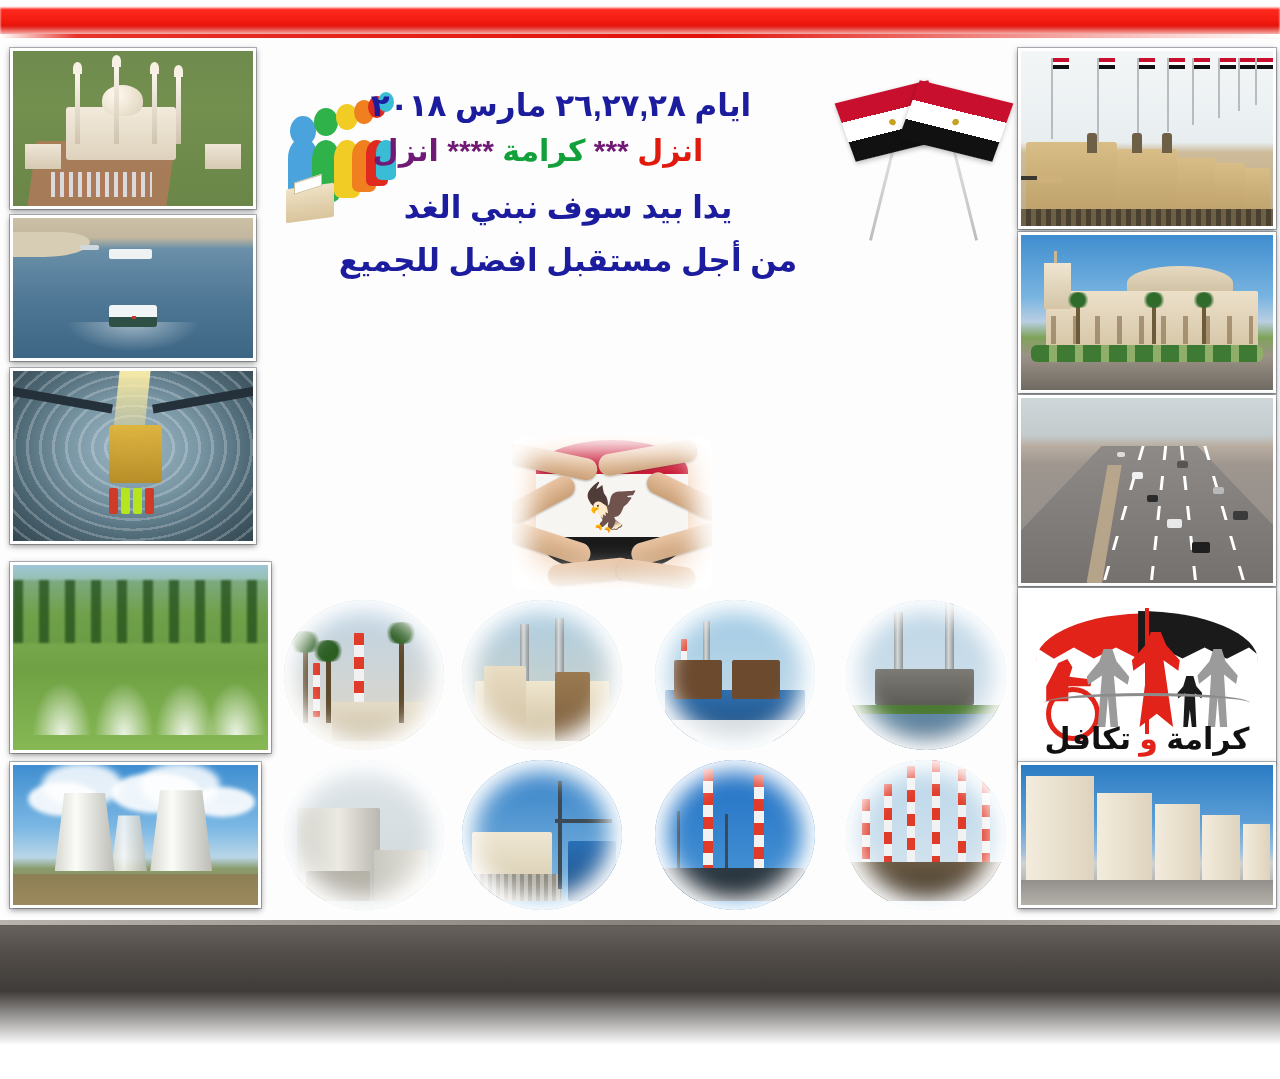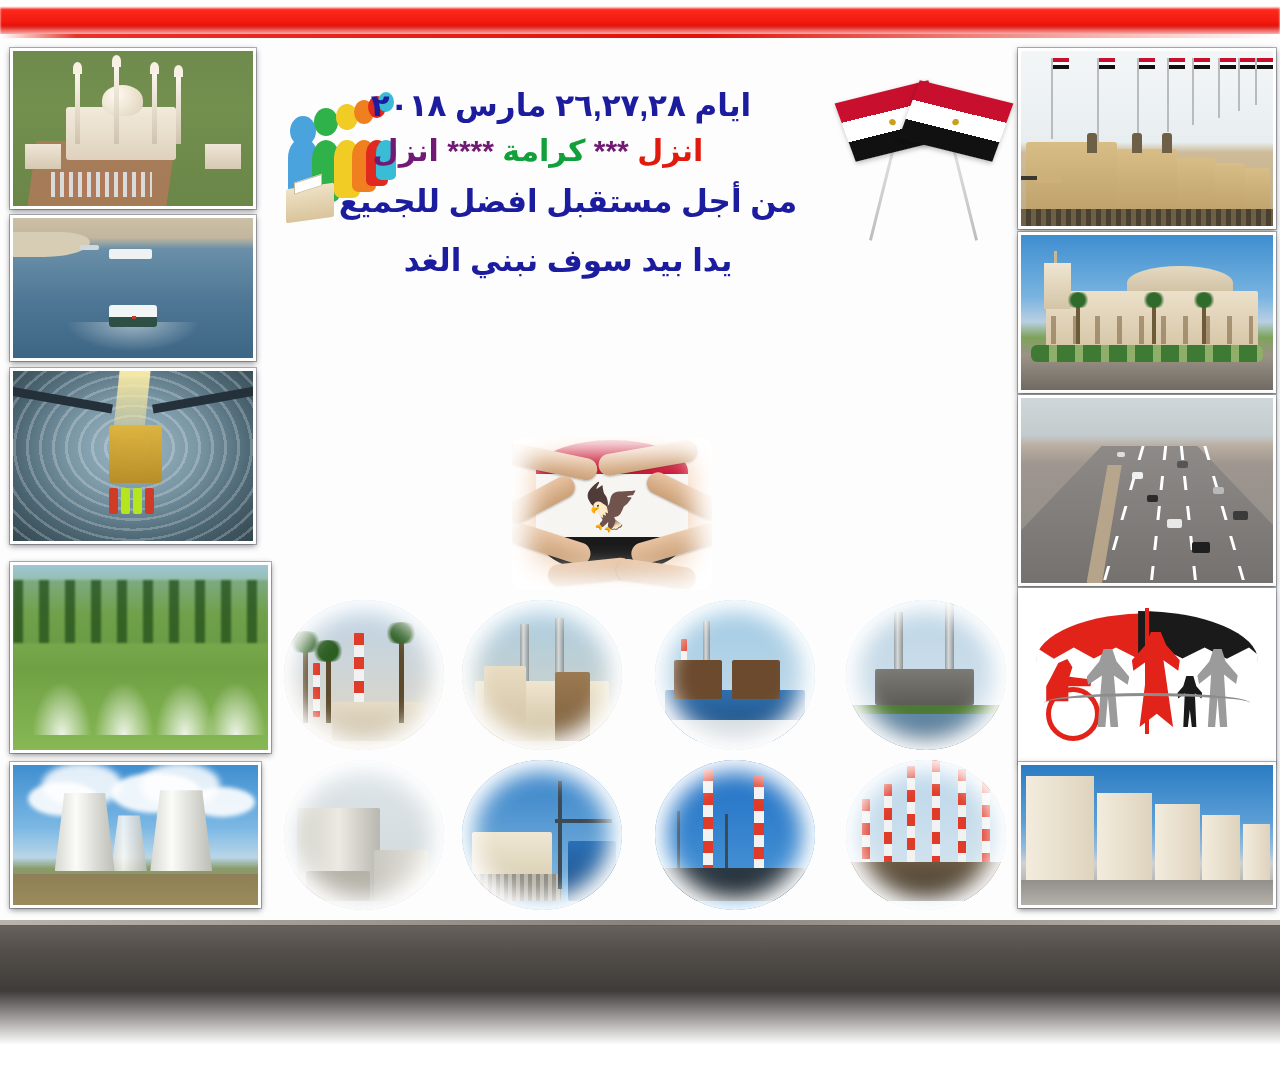--- a/index.html
+++ b/index.html
@@ -461,20 +461,25 @@
         <div class="umb-notch"></div>
       </div>
       <div class="umb-stick"></div>
       <div class="fig fig-wheel"></div>
       <div class="wheelring"></div>
       <div class="fig fig-grey1"></div>
       <div class="fig fig-red"></div>
       <div class="fig fig-child"></div>
       <div class="fig fig-grey2"></div>
       <div class="tk-arc"></div>
+      <div class="tk-text">
+        <span>كرامة</span>
+        <span class="red">و</span>
+        <span>تكافل</span>
+      </div>
     </div>
   </div>
 
   <div class="photo R5">
     <div class="hs-bg"></div>
     <div class="blk b5"></div>
       <div class="blk b4"></div>
       <div class="blk b3"></div>
     <div class="blk b2"></div>
       <div class="blk b1"></div>
@@ -512,22 +517,22 @@
 
   <div class="txtblock">
     <div class="line l-date">ايام ٢٦,٢٧,٢٨ مارس ٢٠١٨</div>
     <div class="line l-cta">
       <span class="red">انزل</span>
       <span class="blue">***</span>
       <span class="green">كرامة</span>
       <span class="blue">****</span>
       <span class="blue">انزل</span>
     </div>
+    <div class="line l-slogan1">يدا بيد سوف نبني الغد</div>
     <div class="line l-slogan2">من أجل مستقبل افضل للجميع</div>
-    <div class="line l-slogan1">يدا بيد سوف نبني الغد</div>
   </div>
 
   <div class="hands">
     <div class="hands-flag"></div>
     <div class="hands-eagle">🦅</div>
     <div class="arm" style="left:-6px;top:14px;width:92px;height:22px;transform:rotate(12deg);"></div>
     <div class="arm" style="left:86px;top:10px;width:100px;height:22px;transform:rotate(-10deg);"></div>
     <div class="arm" style="left:-10px;top:52px;width:76px;height:22px;transform:rotate(-28deg);"></div>
     <div class="arm" style="left:132px;top:48px;width:80px;height:22px;transform:rotate(26deg);"></div>
     <div class="arm" style="left:-4px;top:96px;width:84px;height:22px;transform:rotate(18deg);"></div>

